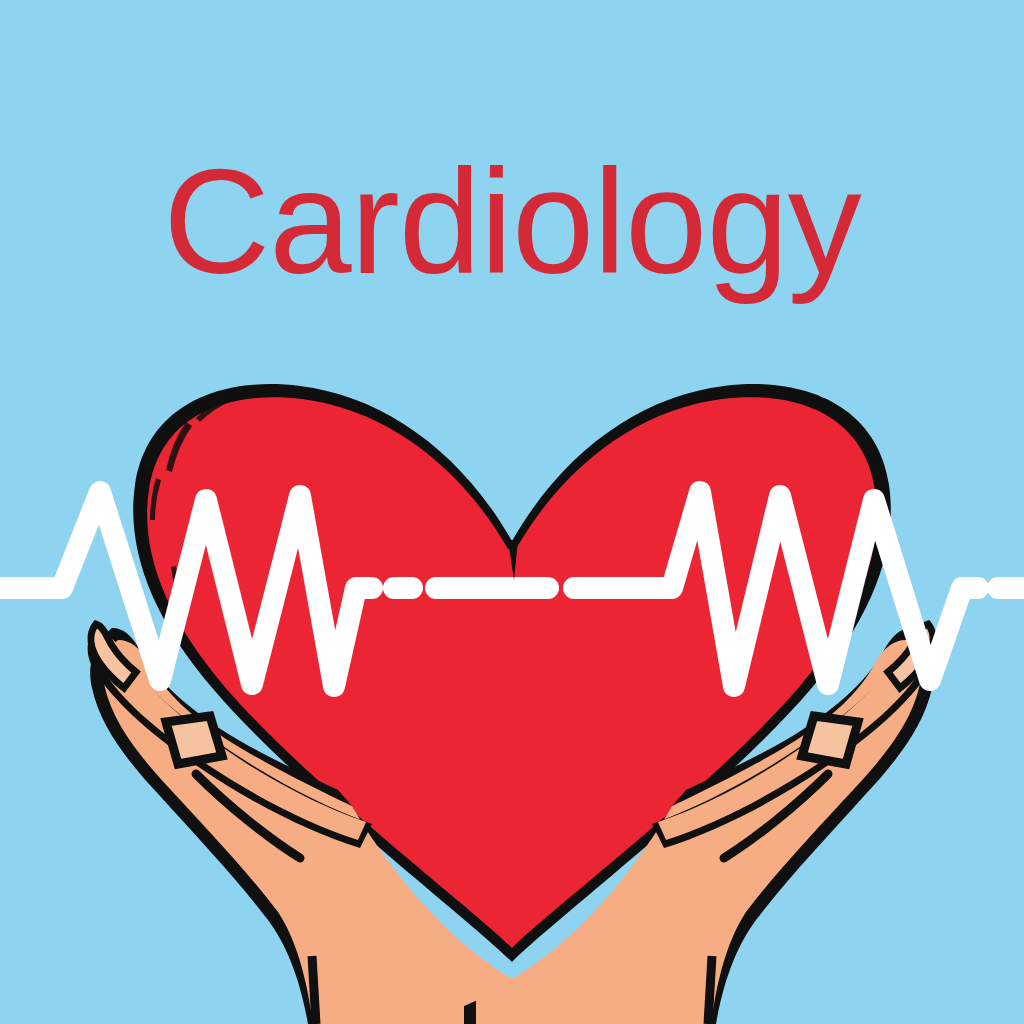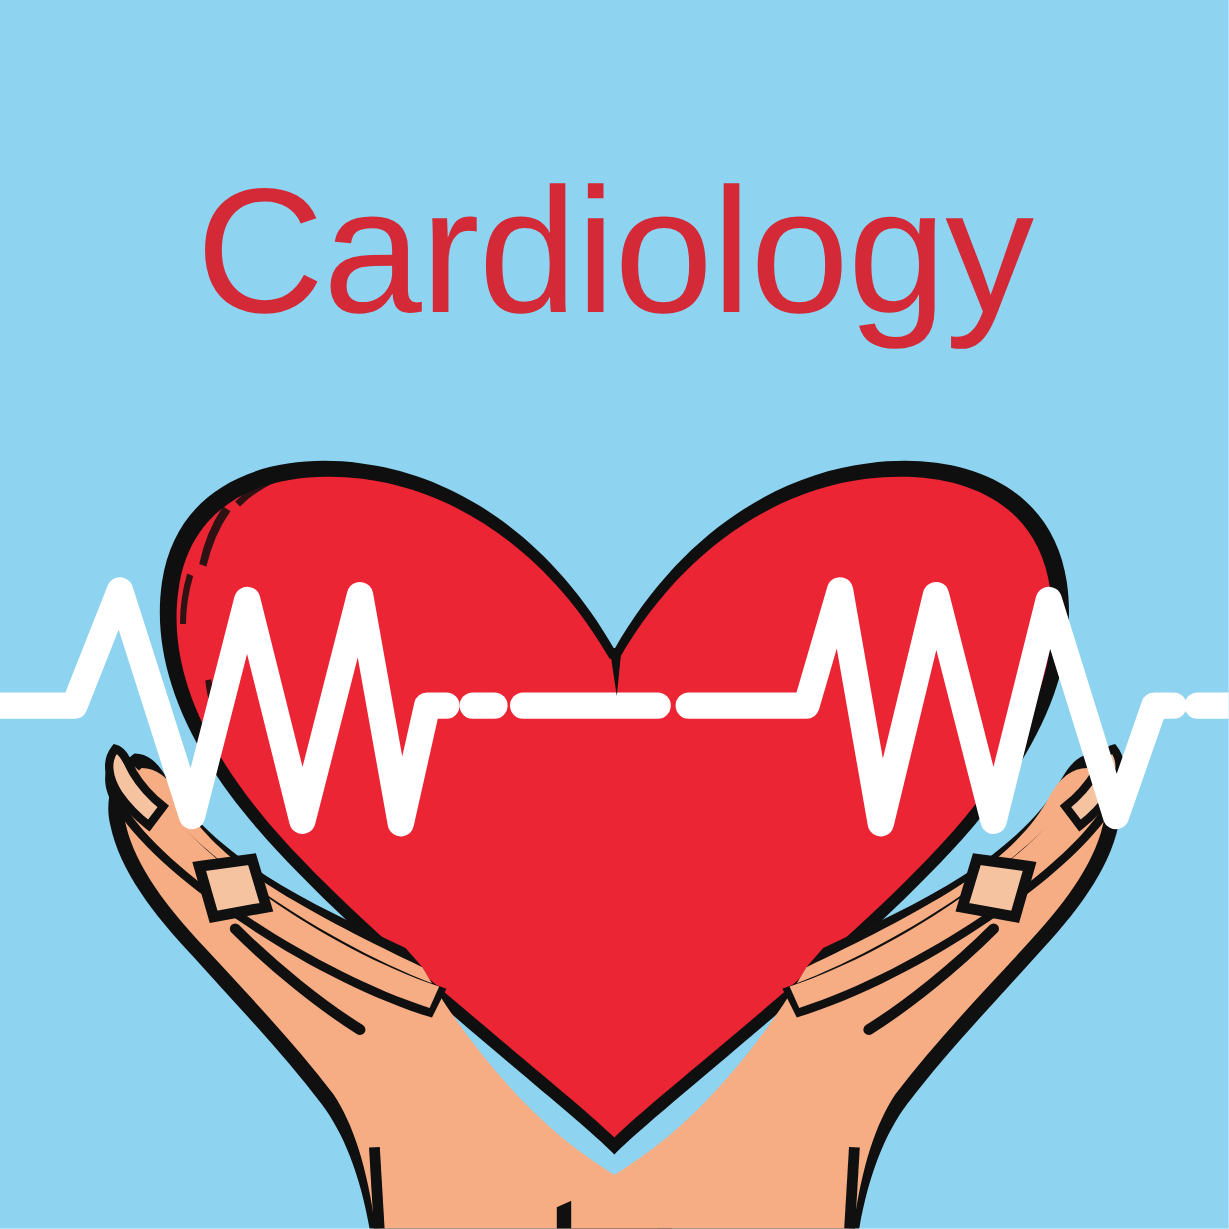--- a/index.html
+++ b/index.html
@@ -15,21 +15,21 @@
     font-family: "Liberation Sans", sans-serif;
   }
   #bg {
     position: absolute;
     inset: 0;
     background: #8ED3F0;
   }
   #title {
     position: absolute;
     left: 0;
-    top: 136px;
+    top: 148px;
     width: 1024px;
     text-align: center;
     color: #D42A38;
     font-family: "Liberation Sans", sans-serif;
     font-size: 148px;
     font-weight: 400;
     line-height: 1.0;
     letter-spacing: -1px;
     white-space: nowrap;
     user-select: none;

